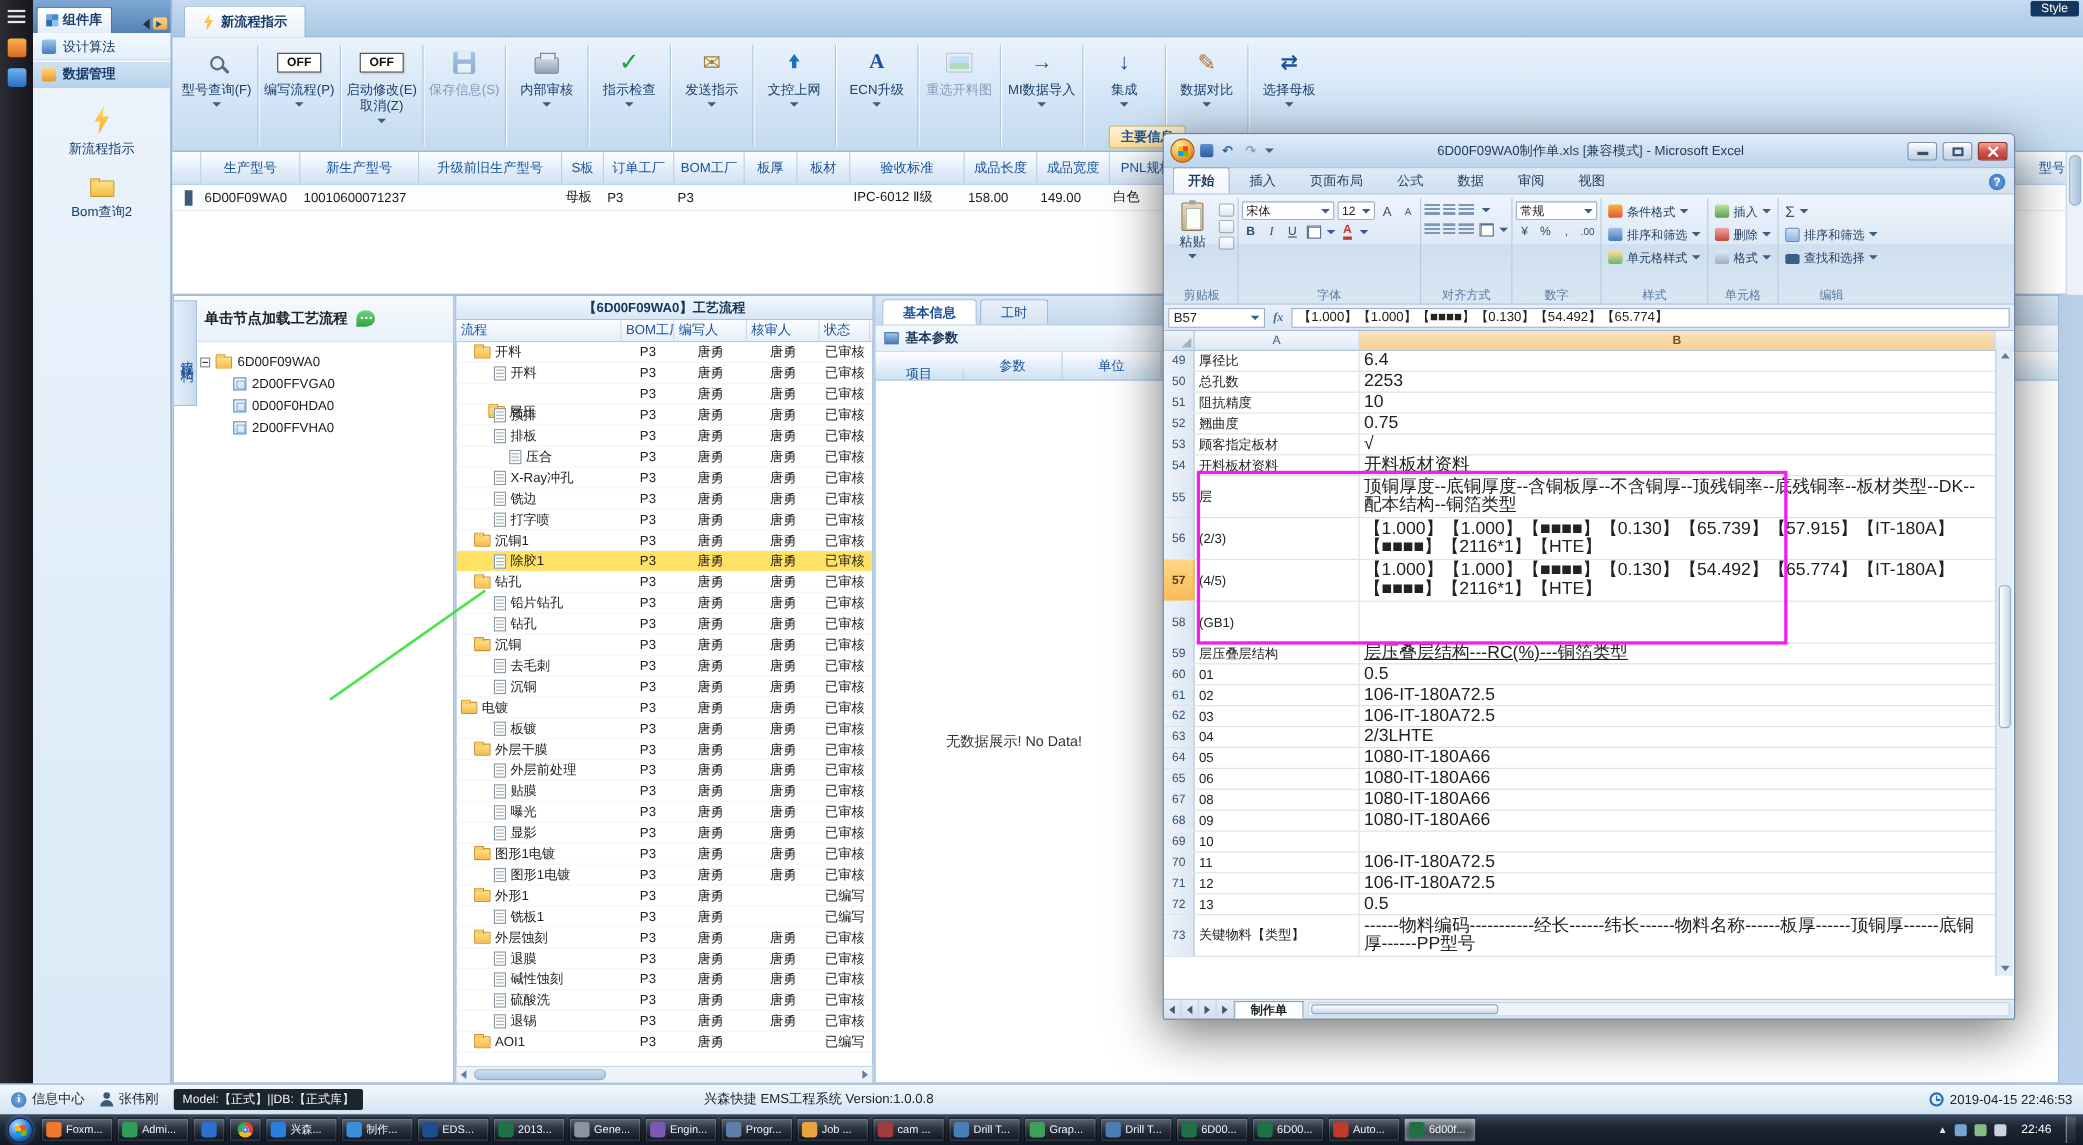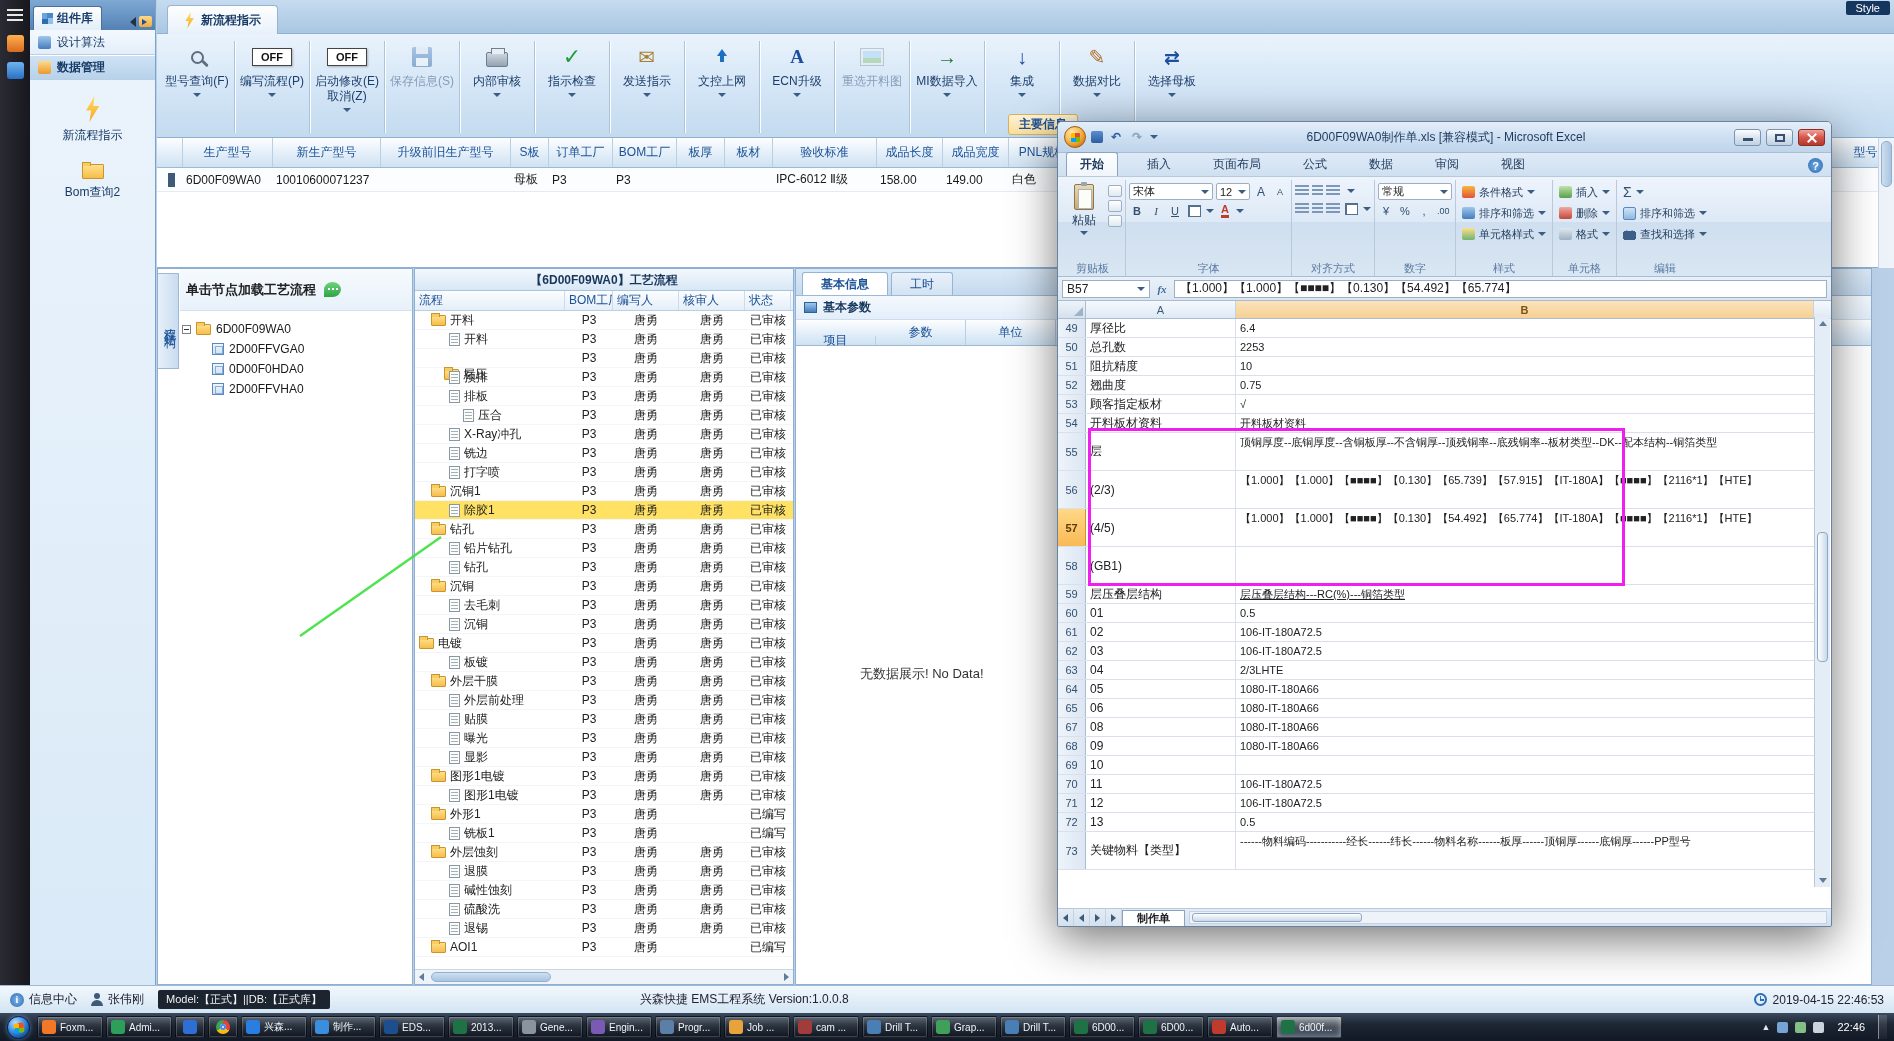--- a/index.html
+++ b/index.html
@@ -189,21 +189,21 @@
 #x-colh .corner::after{content:"";position:absolute;right:2px;bottom:2px;border-left:9px solid transparent;border-bottom:9px solid #9fb3c8}
 #x-colh .ch{display:flex;align-items:center;justify-content:center;color:#3f5b7d;border-right:1px solid #c5d2e0;font-size:11px}
 #x-colh .chA{width:150px}
 #x-colh .chB{flex:1;background:linear-gradient(#fbe3bb,#f6d094);color:#7a5416;font-weight:bold}
 #x-rows{flex:1;background:#fff;padding-right:17px;overflow:hidden}
 .xrow2{display:flex;border-bottom:1px solid #d9e0ea;height:19px}
 .xrow2.tall{height:38px}
 .xrh{width:28px;background:linear-gradient(90deg,#eef4fb,#dce6f2);border-right:1px solid #aabdd4;color:#33506e;display:flex;align-items:center;justify-content:center;font-size:11px;flex-shrink:0}
 .xrow2.sel .xrh{background:linear-gradient(#ffd887,#f9b957);border-right:1px solid #d78f2e;font-weight:bold;color:#5c3a05}
 .xa{width:150px;border-right:1px solid #d9e0ea;padding:0 4px;display:flex;align-items:center;overflow:hidden;white-space:nowrap;flex-shrink:0;font-size:12px}
-.xb{flex:1;padding:0 4px;overflow:hidden;font-size:11px;line-height:18px;display:flex;align-items:center}
+.xb{flex:1;padding:0 4px;overflow:hidden;font-size:16px;line-height:18px;display:flex;align-items:center}
 .xrow2.tall .xb{align-items:flex-start;line-height:17px;padding-top:1px;display:block}
 .xrow2 .u{text-decoration:underline}
 #x-vscroll{position:absolute;right:1px;top:195px;width:16px;height:570px;background:#e4ecf5;border-left:1px solid #b9c9dc}
 #x-vscroll .th{position:absolute;left:2px;top:215px;width:11px;height:130px;background:linear-gradient(90deg,#fdfeff,#c9d9ea);border:1px solid #8fa9c4;border-radius:4px}
 #x-vscroll .au,#x-vscroll .ad{position:absolute;left:4px;width:0;height:0;border-left:4px solid transparent;border-right:4px solid transparent}
 #x-vscroll .au{top:4px;border-bottom:5px solid #5d7b9a}
 #x-vscroll .ad{bottom:4px;border-top:5px solid #5d7b9a}
 #x-sheets{height:18px;background:linear-gradient(#e4ecf5,#d4e0ee);display:flex;align-items:stretch;border-top:1px solid #b9c9dc}
 .nav{width:16px;display:flex;align-items:center;justify-content:center;border-right:1px solid #c5d2e0}
 .nav i{width:0;height:0;border-top:4px solid transparent;border-bottom:4px solid transparent}
@@ -875,21 +875,21 @@
         </div>
       <div class="wbtn">
           <span class="s-max"></span>
         </div>
       <div class="wbtn close">
           <span class="s-x1"></span>
           <span class="s-x2"></span>
         </div>
     </div>
     <div id="x-rtabs">
-      <div id="x-tabs" style="display:flex;align-items:flex-end;gap:16px">
+      <div id="x-tabs" style="display:flex;align-items:flex-end;gap:5px">
           <div class="xtab active">开始</div>
           <div class="xtab">插入</div>
           <div class="xtab">页面布局</div>
           <div class="xtab">公式</div>
           <div class="xtab">数据</div>
           <div class="xtab">审阅</div>
           <div class="xtab">视图</div>
         </div>
       <div class="x-help"></div>
     </div>

